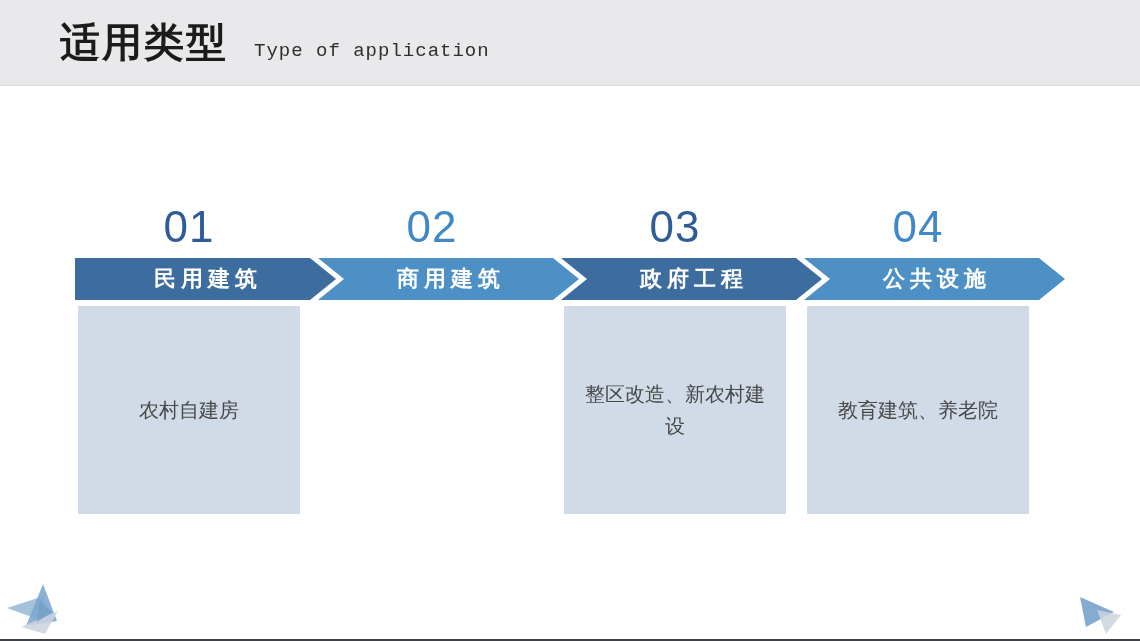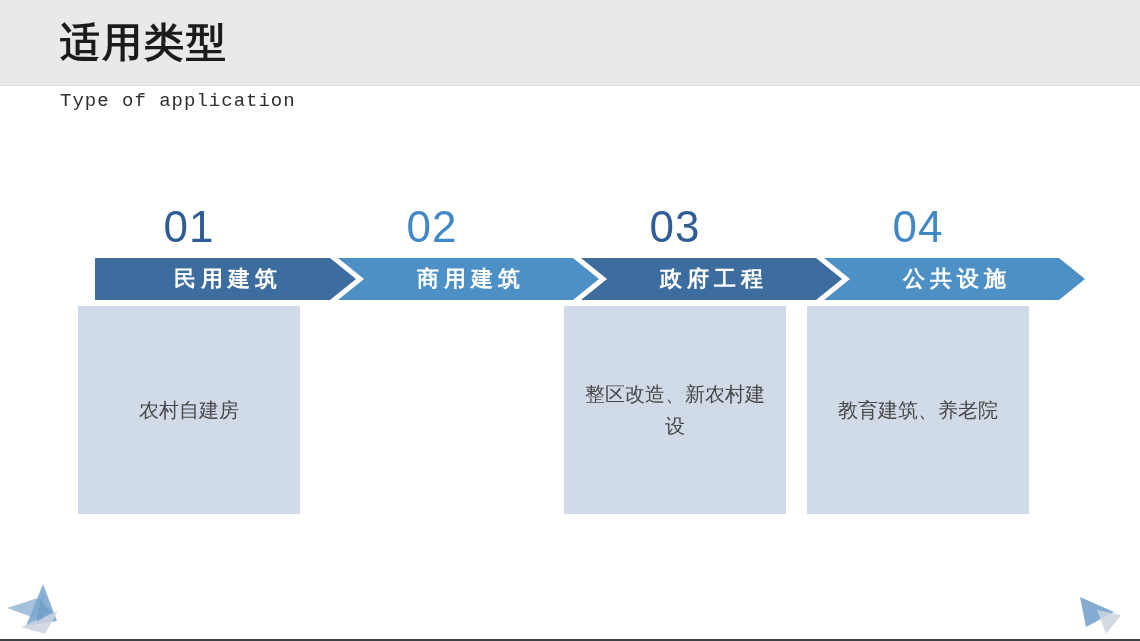--- a/index.html
+++ b/index.html
@@ -10,41 +10,40 @@
   .slide::after{
     content:"";position:absolute;left:0;bottom:0;width:100%;height:2px;
     background:#3e4146;
   }
   
   .header{
     position:absolute;top:0;left:0;width:100%;height:85px;
     background:var(--header-bg,#e9e9ec);
     border-bottom:1px solid #dddde2;
   }
-  .title-row{position:absolute;left:60px;top:20px;display:flex;align-items:baseline;gap:26px;flex-direction:column;}
+  .title-row{position:absolute;left:60px;top:20px;display:flex;align-items:baseline;gap:26px;}
   .title{
     font-size:40px;font-weight:900;color:#1b1b1b;letter-spacing:2px;line-height:1.1;
   }
   .subtitle{
     font-size:19px;color:#2e2e2e;letter-spacing:1px;
     font-family:"Liberation Mono","DejaVu Sans Mono",monospace;
   }
   
   .col{position:absolute;top:0;width:222px;height:641px;}
   .num{
     position:absolute;top:202px;left:0;width:100%;height:50px;
     text-align:center;font-size:44px;font-weight:normal;line-height:50px;letter-spacing:1px;
   }
   .num.dark{color:var(--number-dark,#2e5d95);}
   .num.light{color:var(--number-light,#4189c6);}
   .arrow{
     position:absolute;top:258px;left:-3px;width:261px;height:42px;
     display:flex;align-items:center;justify-content:center;
     clip-path:polygon(0 0, calc(100% - 26px) 0, 100% 50%, calc(100% - 26px) 100%, 0 100%);
-    margin-left:20px;
   }
   .arrow.notched{
     clip-path:polygon(0 0, calc(100% - 26px) 0, 100% 50%, calc(100% - 26px) 100%, 0 100%, 26px 50%);
   }
   .arrow.dark{background:var(--arrow-dark,#3d6c9e);}
   .arrow.light{background:var(--arrow-light,#4d90c5);}
   .arrow-label{
     color:#ffffff;font-size:22px;font-weight:bold;letter-spacing:5px;
     padding-left:5px;white-space:nowrap;
   }

